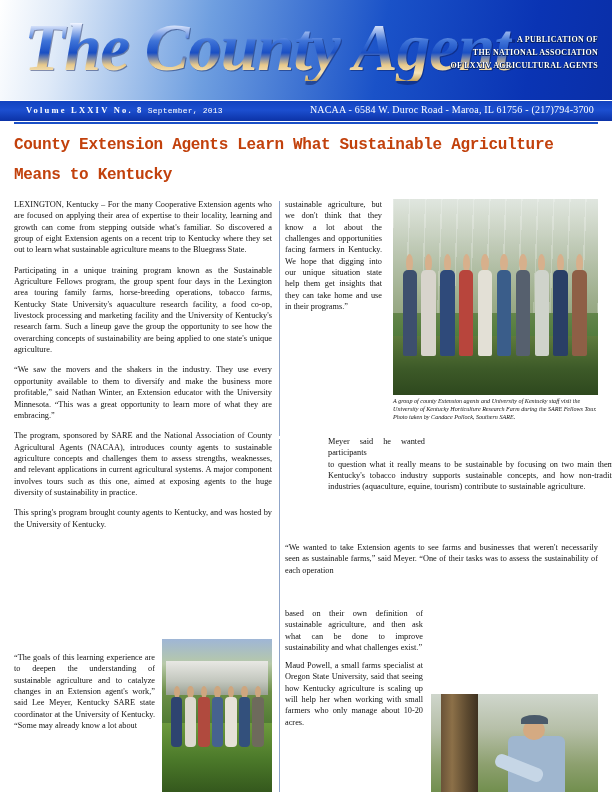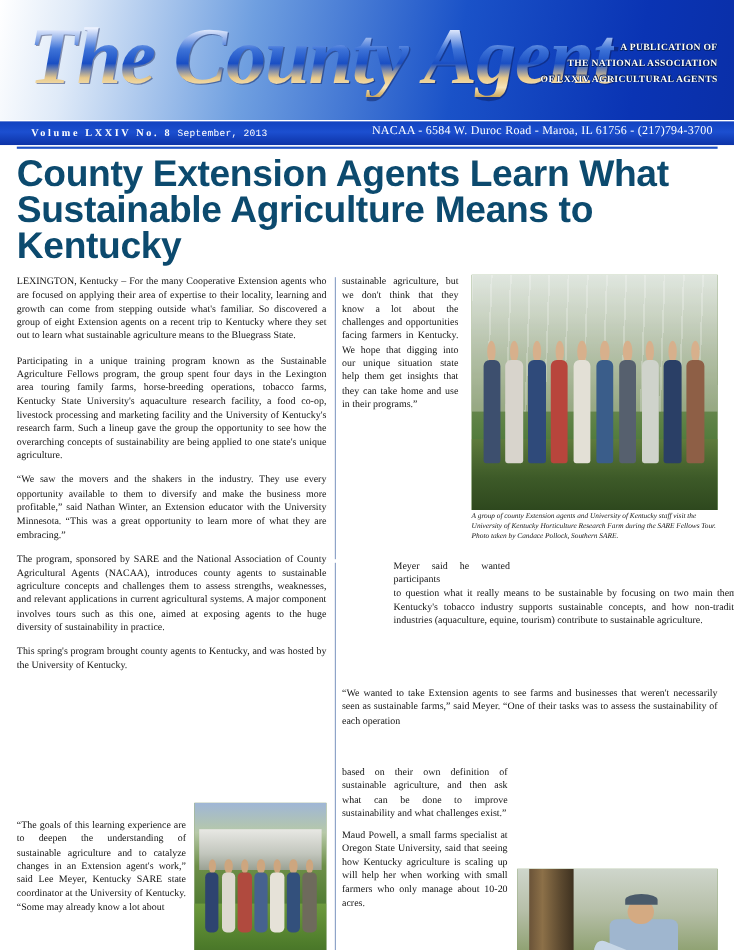--- a/index.html
+++ b/index.html
@@ -113,26 +113,26 @@
   
   .headline-rule {
     width: 584px;
     height: 2px;
     margin: 0 auto;
     background: #1b4fc6;
   }
   .headline {
     width: 584px;
     margin: 6px auto 0 auto;
-    font-family: Liberation Sans, sans-serif;
+    font-family: Liberation Mono, monospace;
     font-weight: bold;
-    font-size: 31px;
+    font-size: 16px;
     line-height: 30px;
     letter-spacing: -0.3px;
-    color: #0c4a6e;
+    color: #c2410c;
   }
 
   
   .page-body {
     position: relative;
     width: 584px;
     margin: 9px auto 0 auto;
     height: 600px;
   }
 

